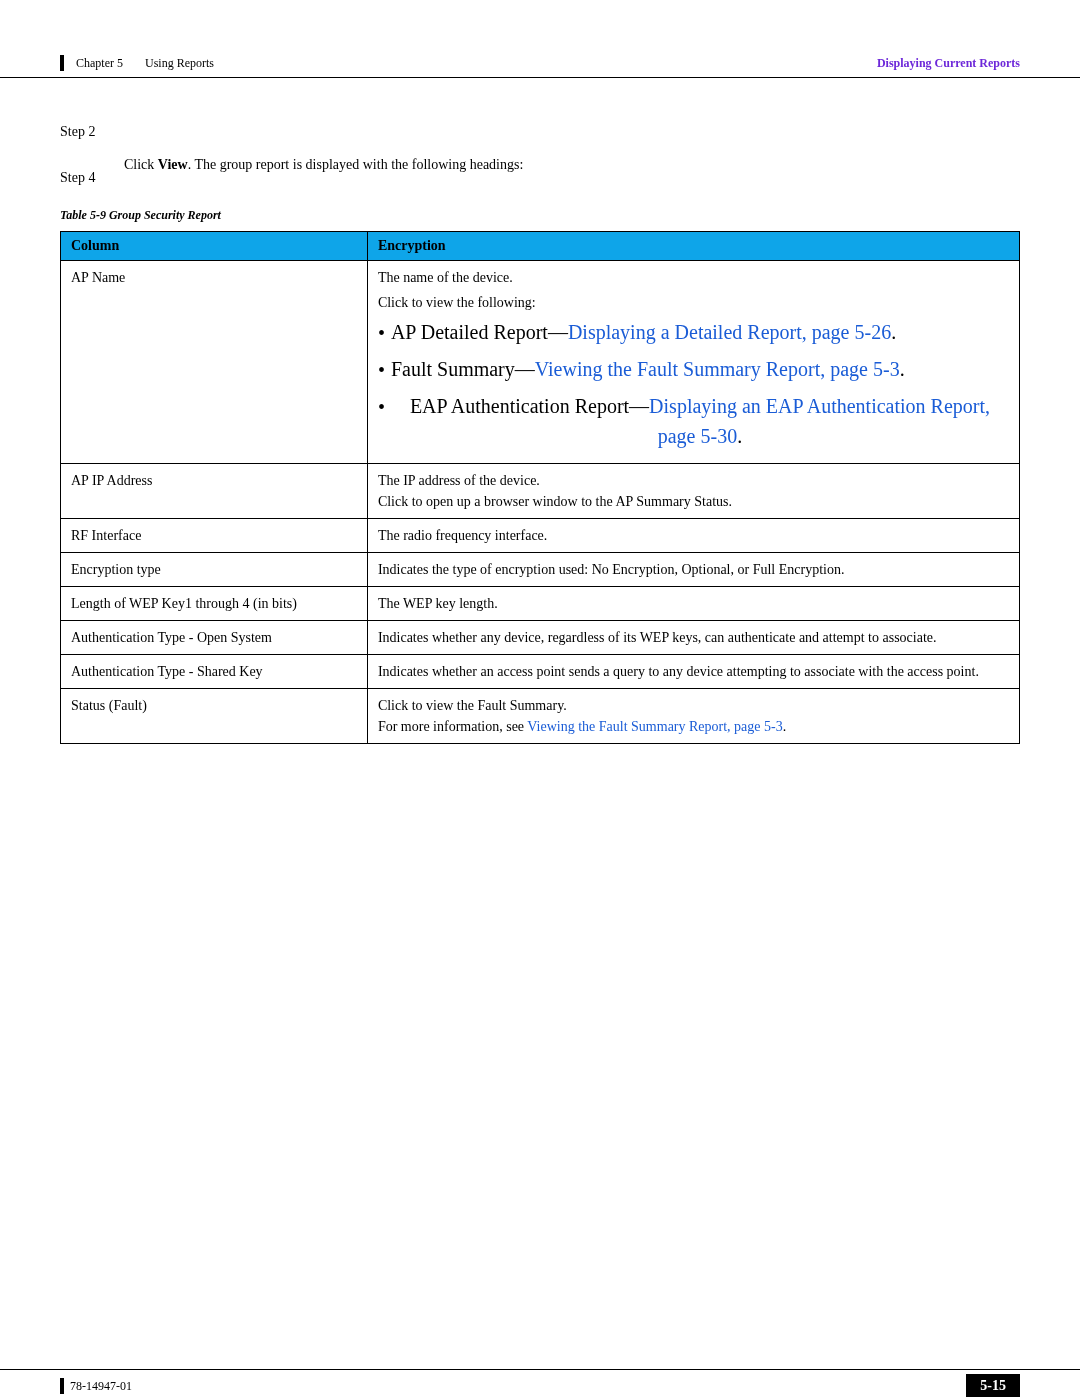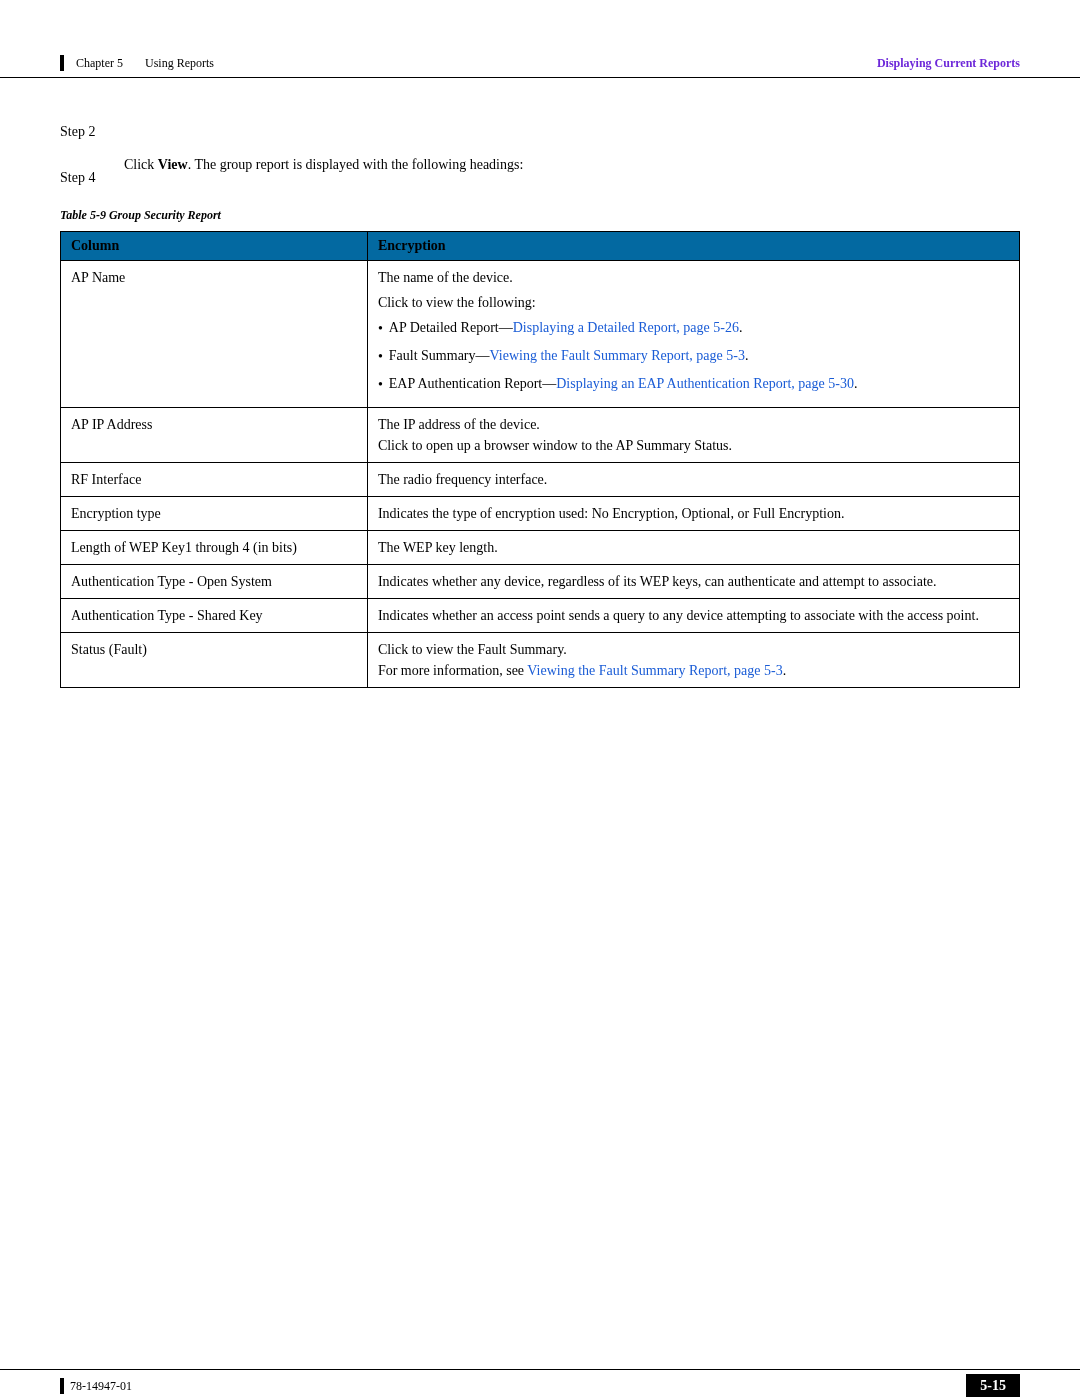--- a/index.html
+++ b/index.html
@@ -126,21 +126,21 @@
     }
 
     
     .report-table {
       width: 100%;
       border-collapse: collapse;
       margin-top: 8px;
       font-size: 14px;
     }
     .report-table th {
-      background: #0369a1;
+      background: #0ea5e9;
       border: 1px solid #000;
       padding: 6px 10px;
       text-align: left;
       font-weight: bold;
       font-size: 14px;
     }
     .report-table td {
       border: 1px solid #000;
       padding: 6px 10px;
       vertical-align: top;
@@ -163,22 +163,23 @@
     .bullet-list {
       list-style: none;
       padding: 0;
       margin: 4px 0;
     }
     .bullet-list li {
       display: flex;
       align-items: flex-start;
       gap: 6px;
       margin-bottom: 6px;
-      font-size: 14px;
+      font-size: 20px;
       line-height: 1.5;
+      text-align: center;
     }
     .bullet-list li::before {
       content: "•";
       flex-shrink: 0;
       margin-top: 1px;
     }
 
     .click-text {
       margin-top: 4px;
       margin-bottom: 4px;

